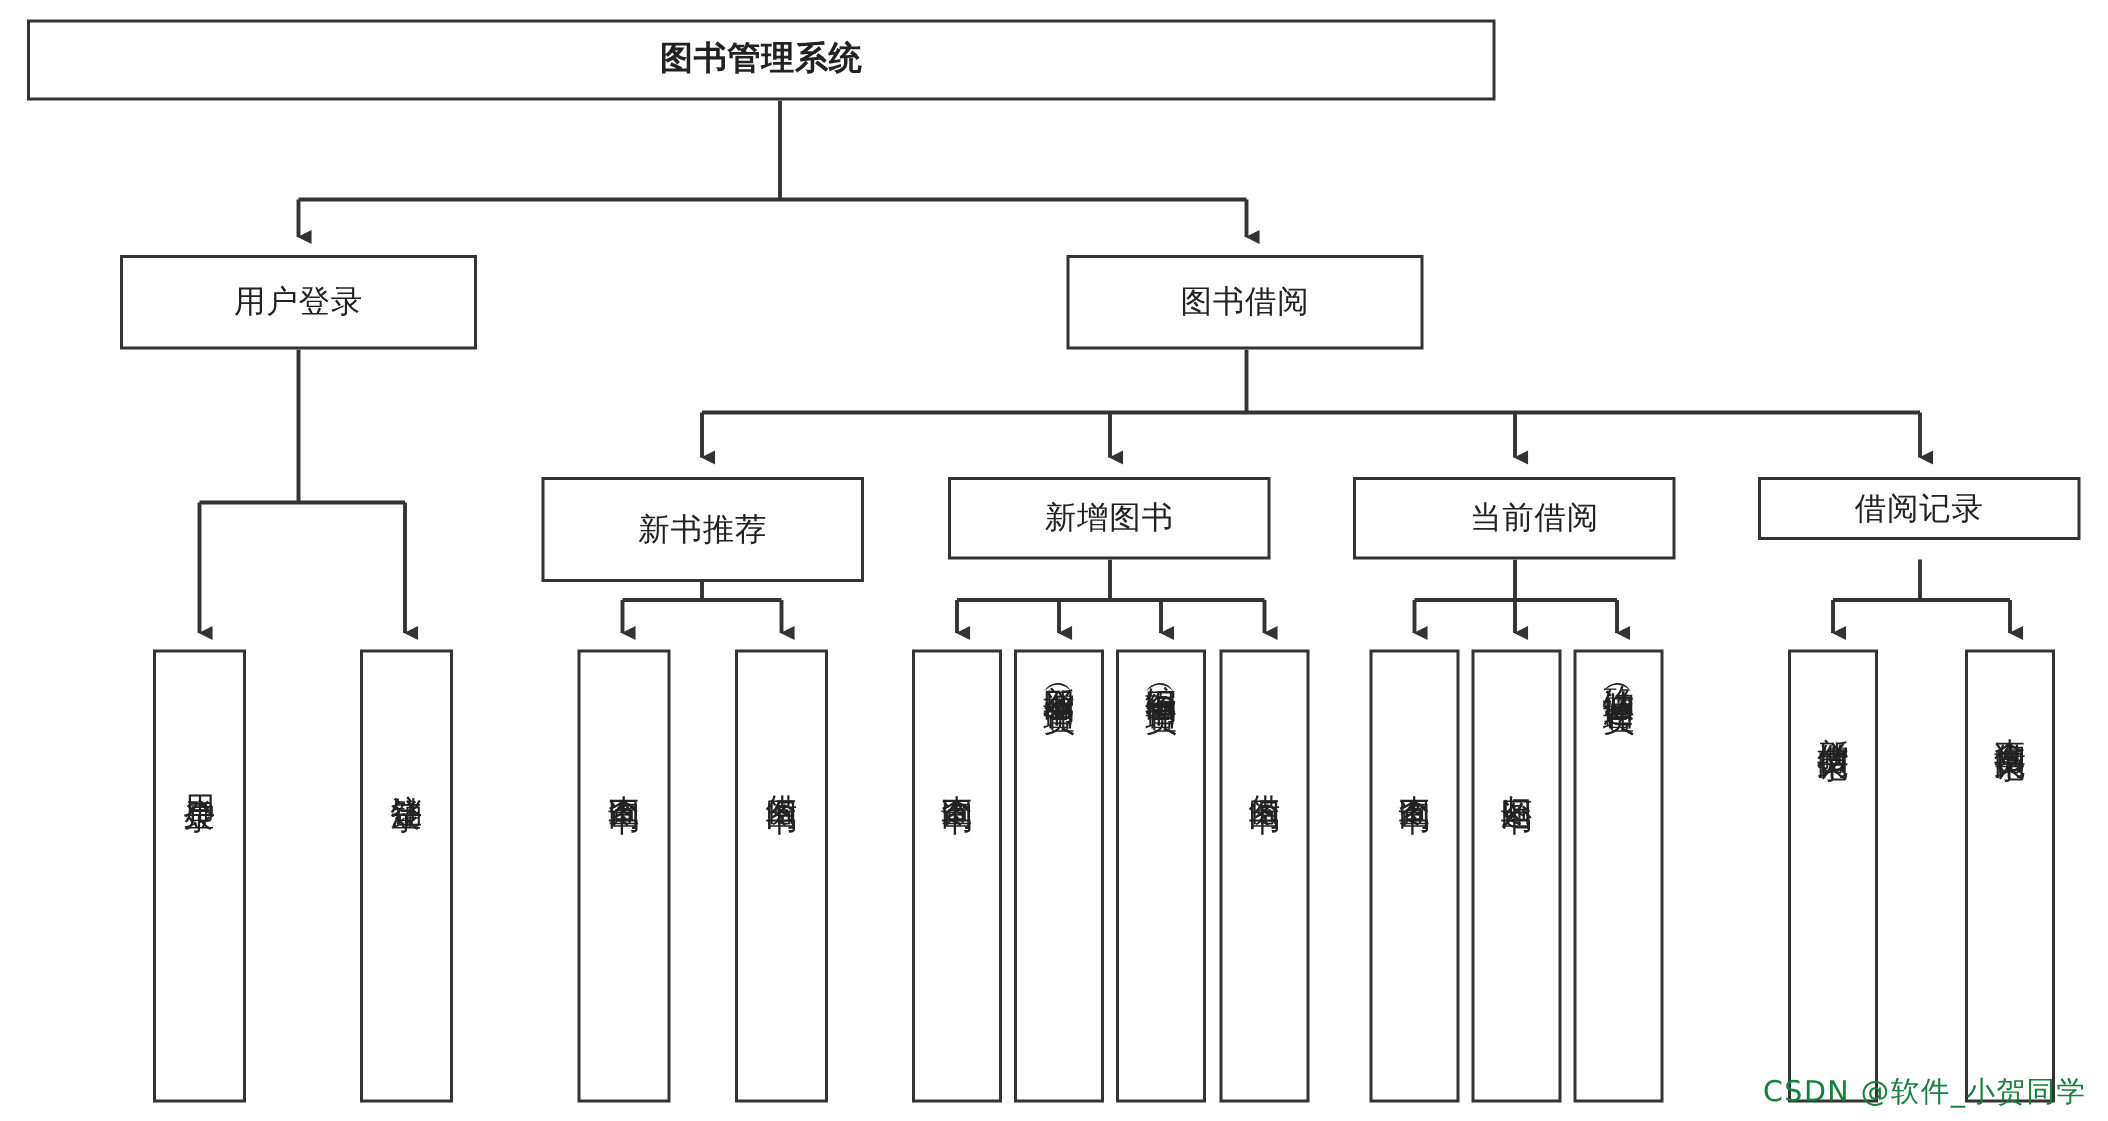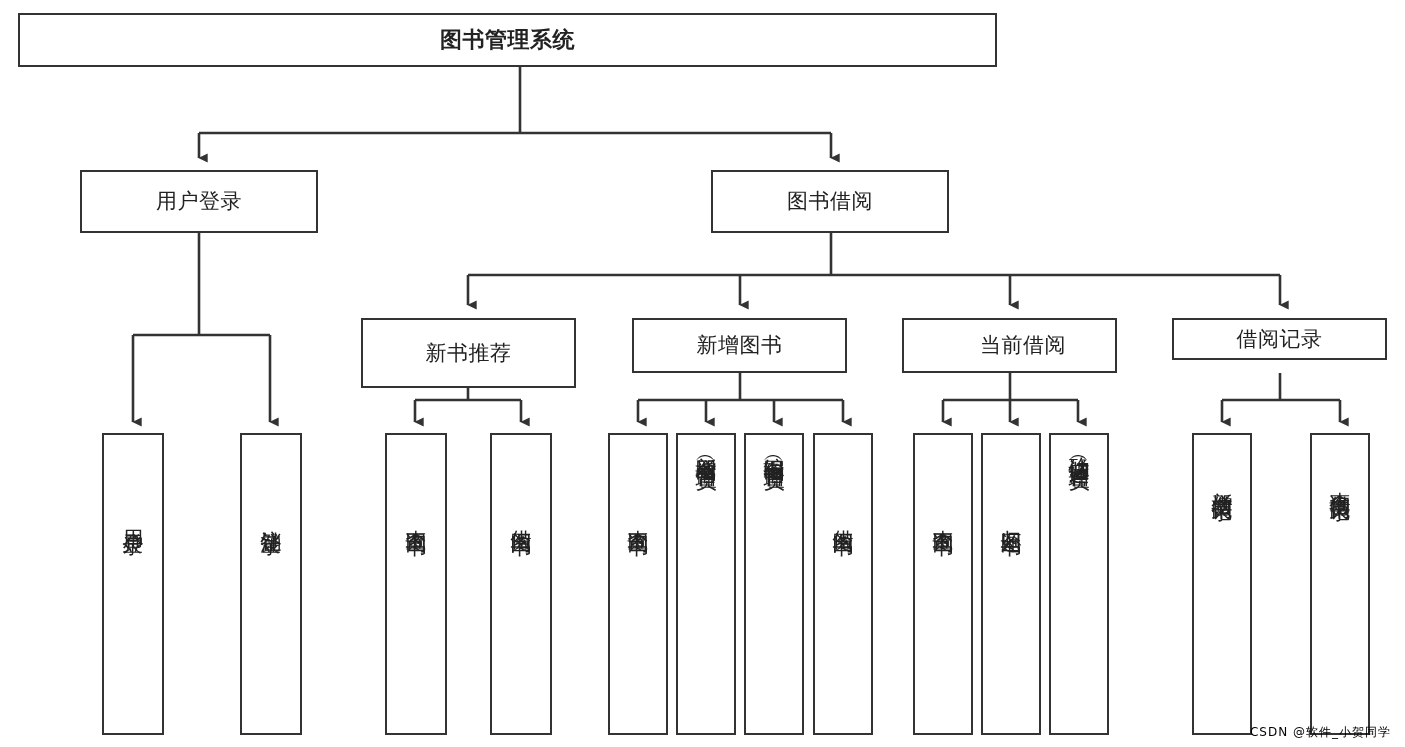--- a/index.html
+++ b/index.html
@@ -67,22 +67,22 @@
     white-space: nowrap;
     -webkit-text-orientation: upright;
   }
   .node.vert.center .label {
     margin-top: 0;
   }
   .watermark {
     position: absolute;
     right: 14px;
     bottom: 6px;
-    font-size: 12px;
-    color: #000000;
+    font-size: 19px;
+    color: #15803d;
     letter-spacing: 1px;
     white-space: nowrap;
     z-index: 5;
     font-family: "DejaVu Sans", "Liberation Sans", sans-serif;
   }
 </style>
 </head>
 <body>
 
 <div id="canvas">

